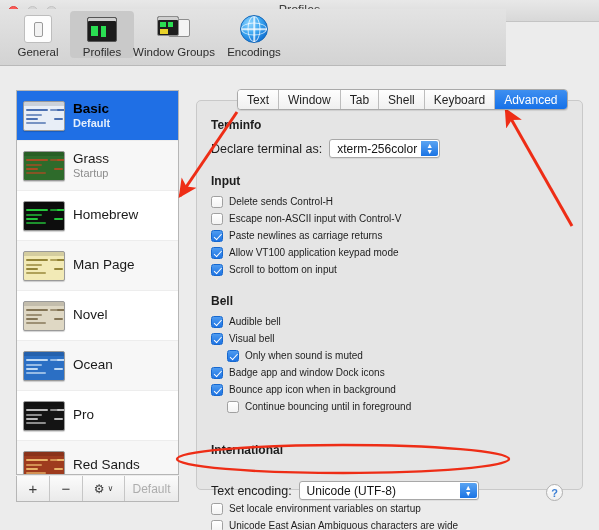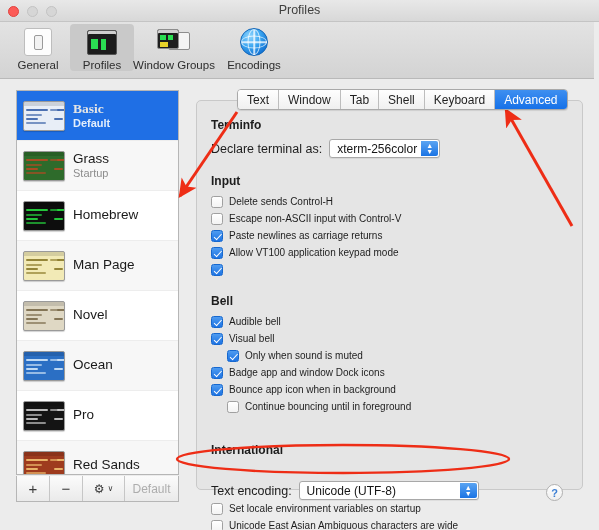--- a/index.html
+++ b/index.html
@@ -28,22 +28,22 @@
   .light.close { background: #fc5b57; border: 1px solid #e1433f; }
   .light.min   { background: #d6d6d6; border: 1px solid #c3c3c3; }
   .light.zoom  { background: #d6d6d6; border: 1px solid #c3c3c3; }
   .win-title {
     position: absolute; top: 3px; left: 0; width: 599px;
     text-align: center; font-size: 12.5px; color: #40403f; font-weight: 400;
   }
 
   
   .toolbar {
-    position: absolute; top: 22px; left: 0;
-    width: 594px; height: 57px;
+    position: absolute; top: 9px; left: 0;
+    width: 506px; height: 57px;
     background: linear-gradient(to bottom, #e3e3e3, #d3d3d3);
     border-bottom: 1px solid #b9b9b9;
   }
   .tb-items { position: absolute; left: 6px; top: 2px; display: flex; align-items: flex-start; }
   .tb-item {
     width: 64px; padding-top: 3px;
     display: flex; flex-direction: column; align-items: center;
     border-radius: 4px; cursor: default;
   }
   .tb-item.wide { width: 80px; }
@@ -121,21 +121,21 @@
     width: 42px; height: 30px; flex: 0 0 42px;
     border: 1px solid #9a9a9a; border-radius: 2px;
     position: relative; overflow: hidden;
     box-shadow: 0 1px 1px rgba(0,0,0,.18);
   }
   .thumb .hdr { position: absolute; left: 0; top: 0; right: 0; height: 4px; background: rgba(0,0,0,.12); }
   .thumb .r { position: absolute; height: 2px; border-radius: 1px; }
   .prof-text { margin-left: 8px; line-height: 1.1; }
   .prof-name { font-size: 13.5px; color: #1a1a1a; }
   .prof-sub { font-size: 11px; color: #8c8c8c; margin-top: 1px; }
-  .prof.selected .prof-name { color: #e5e5e5; font-weight: 700; font-family: Liberation Serif, serif; }
+  .prof.selected .prof-name { color: #000000; font-weight: 700; }
   .prof.selected .prof-sub { color: #e3eefc; font-weight: 700; }
 
   
   .side-bottom {
     position: absolute; left: 16px; top: 476px;
     width: 163px; height: 26px;
     background: linear-gradient(to bottom, #fbfbfb, #eaeaea);
     border: 1px solid #b6b6b6; border-top: none;
     display: flex; align-items: stretch;
   }
@@ -468,20 +468,21 @@
           <div class="chk-row">
             <span class="cb on"></span>
             <span class="chk-lbl">Paste newlines as carriage returns</span>
           </div>
           <div class="chk-row">
             <span class="cb on"></span>
             <span class="chk-lbl">Allow VT100 application keypad mode</span>
           </div>
           <div class="chk-row">
             <span class="cb on"></span>
+            <span class="chk-lbl">Scroll to bottom on input</span>
           </div>
         </div>
 
       <div class="sect-title" style="margin-top:16px">Bell</div>
       <div id="bell-opts" style="margin-top:5px">
           <div class="chk-row">
             <span class="cb on"></span>
             <span class="chk-lbl">Audible bell</span>
           </div>
           <div class="chk-row">

